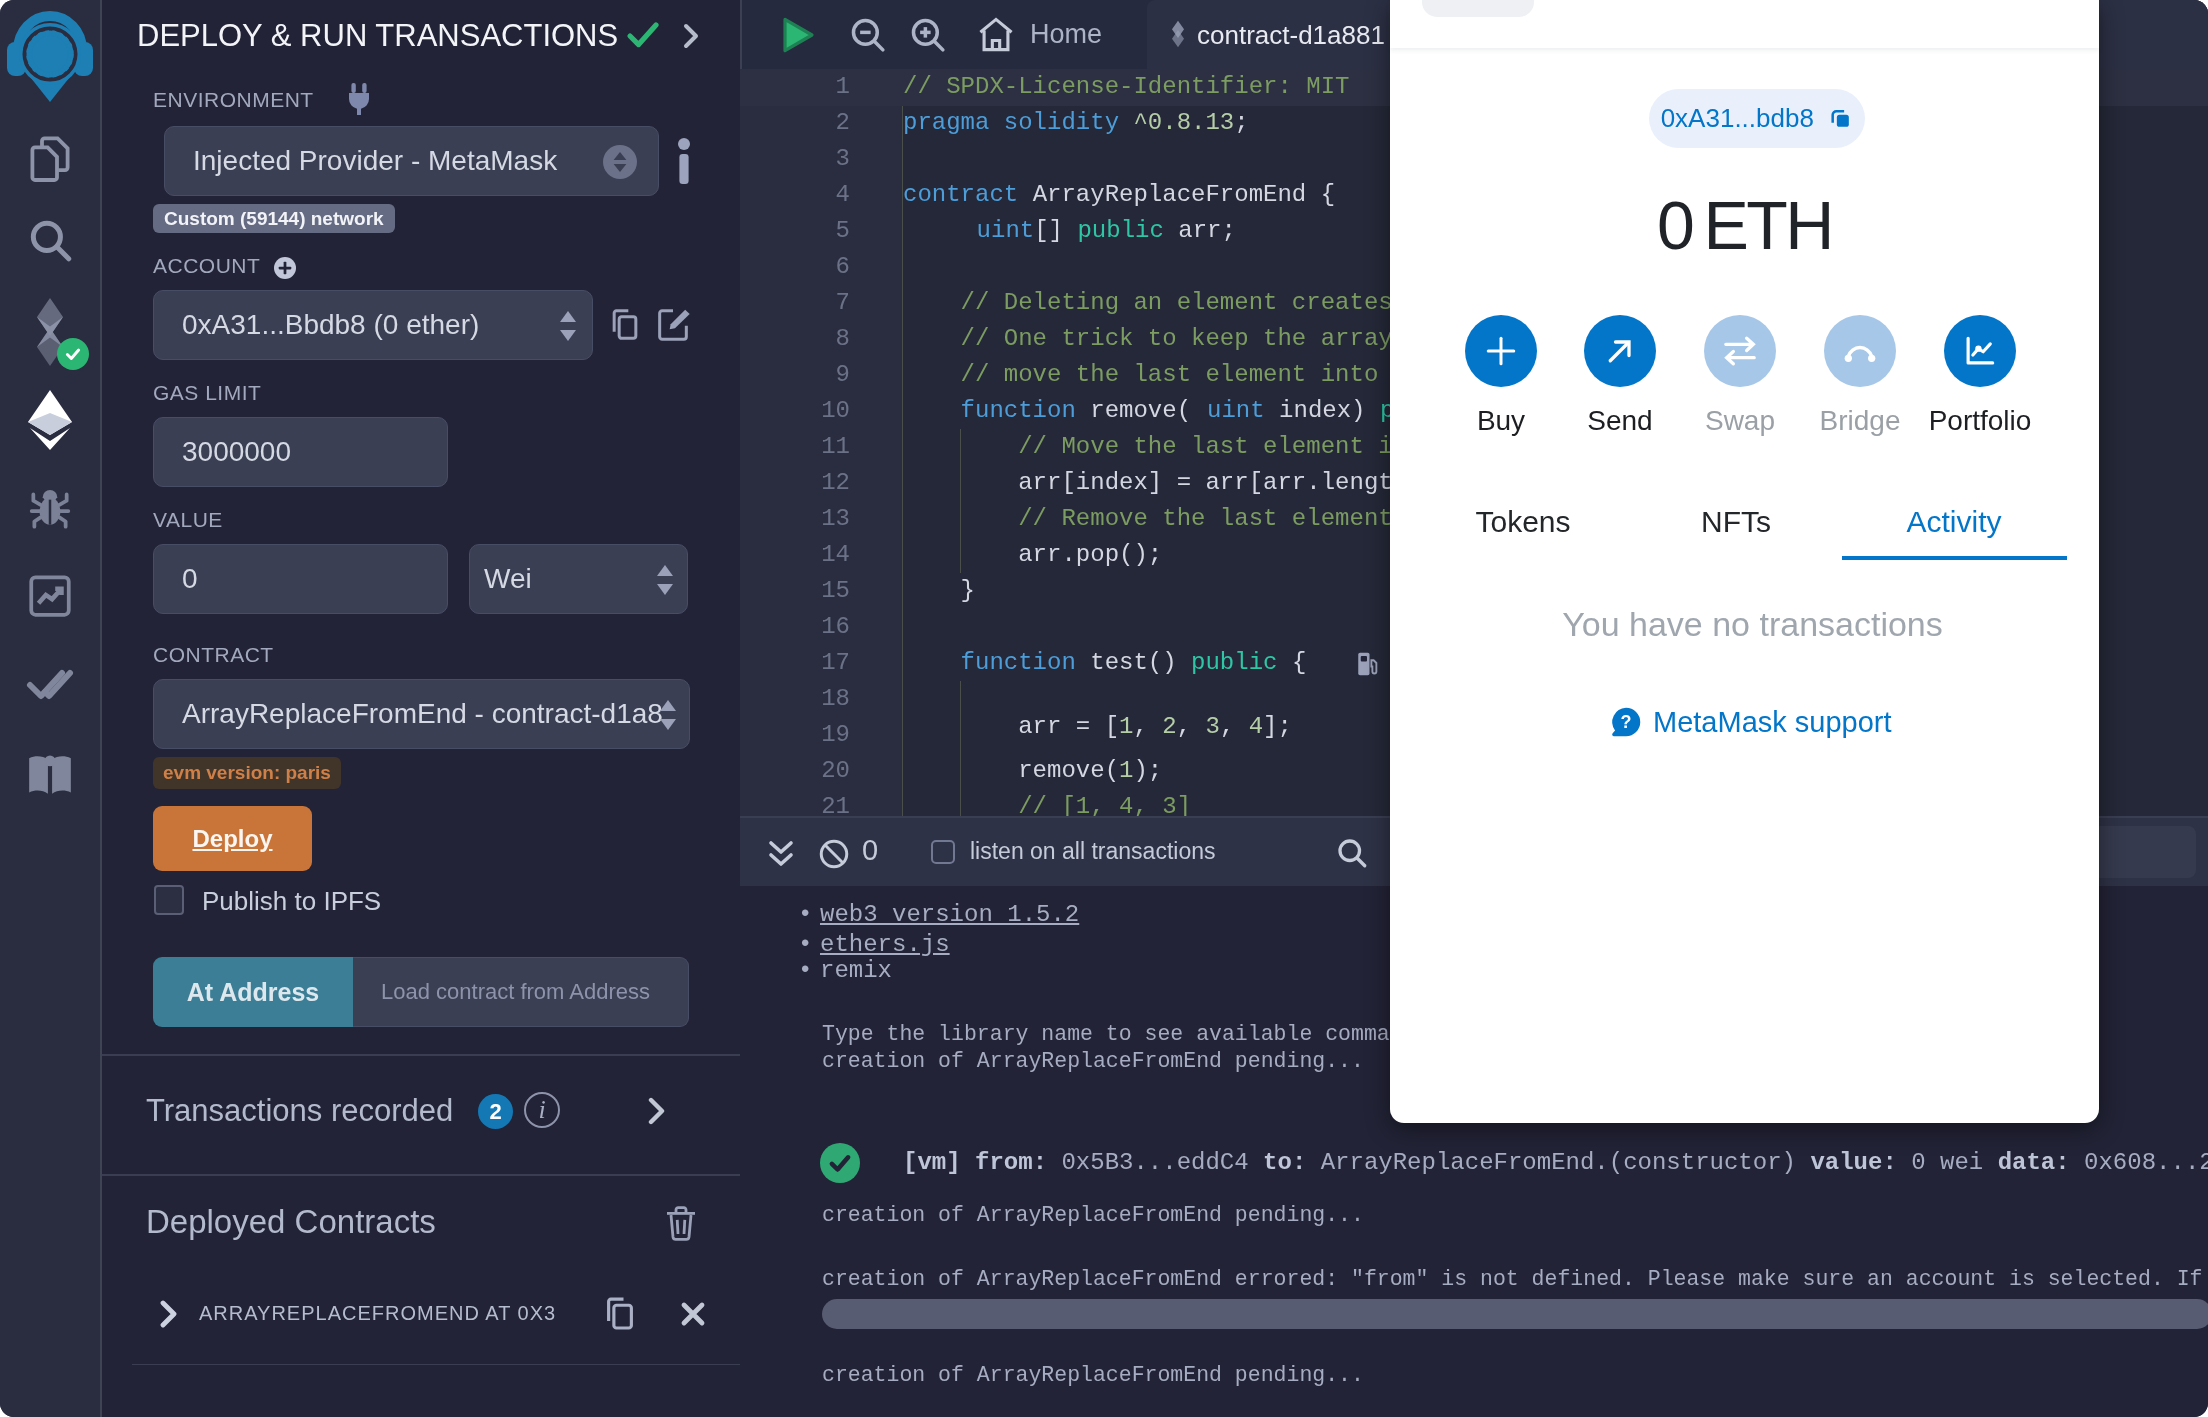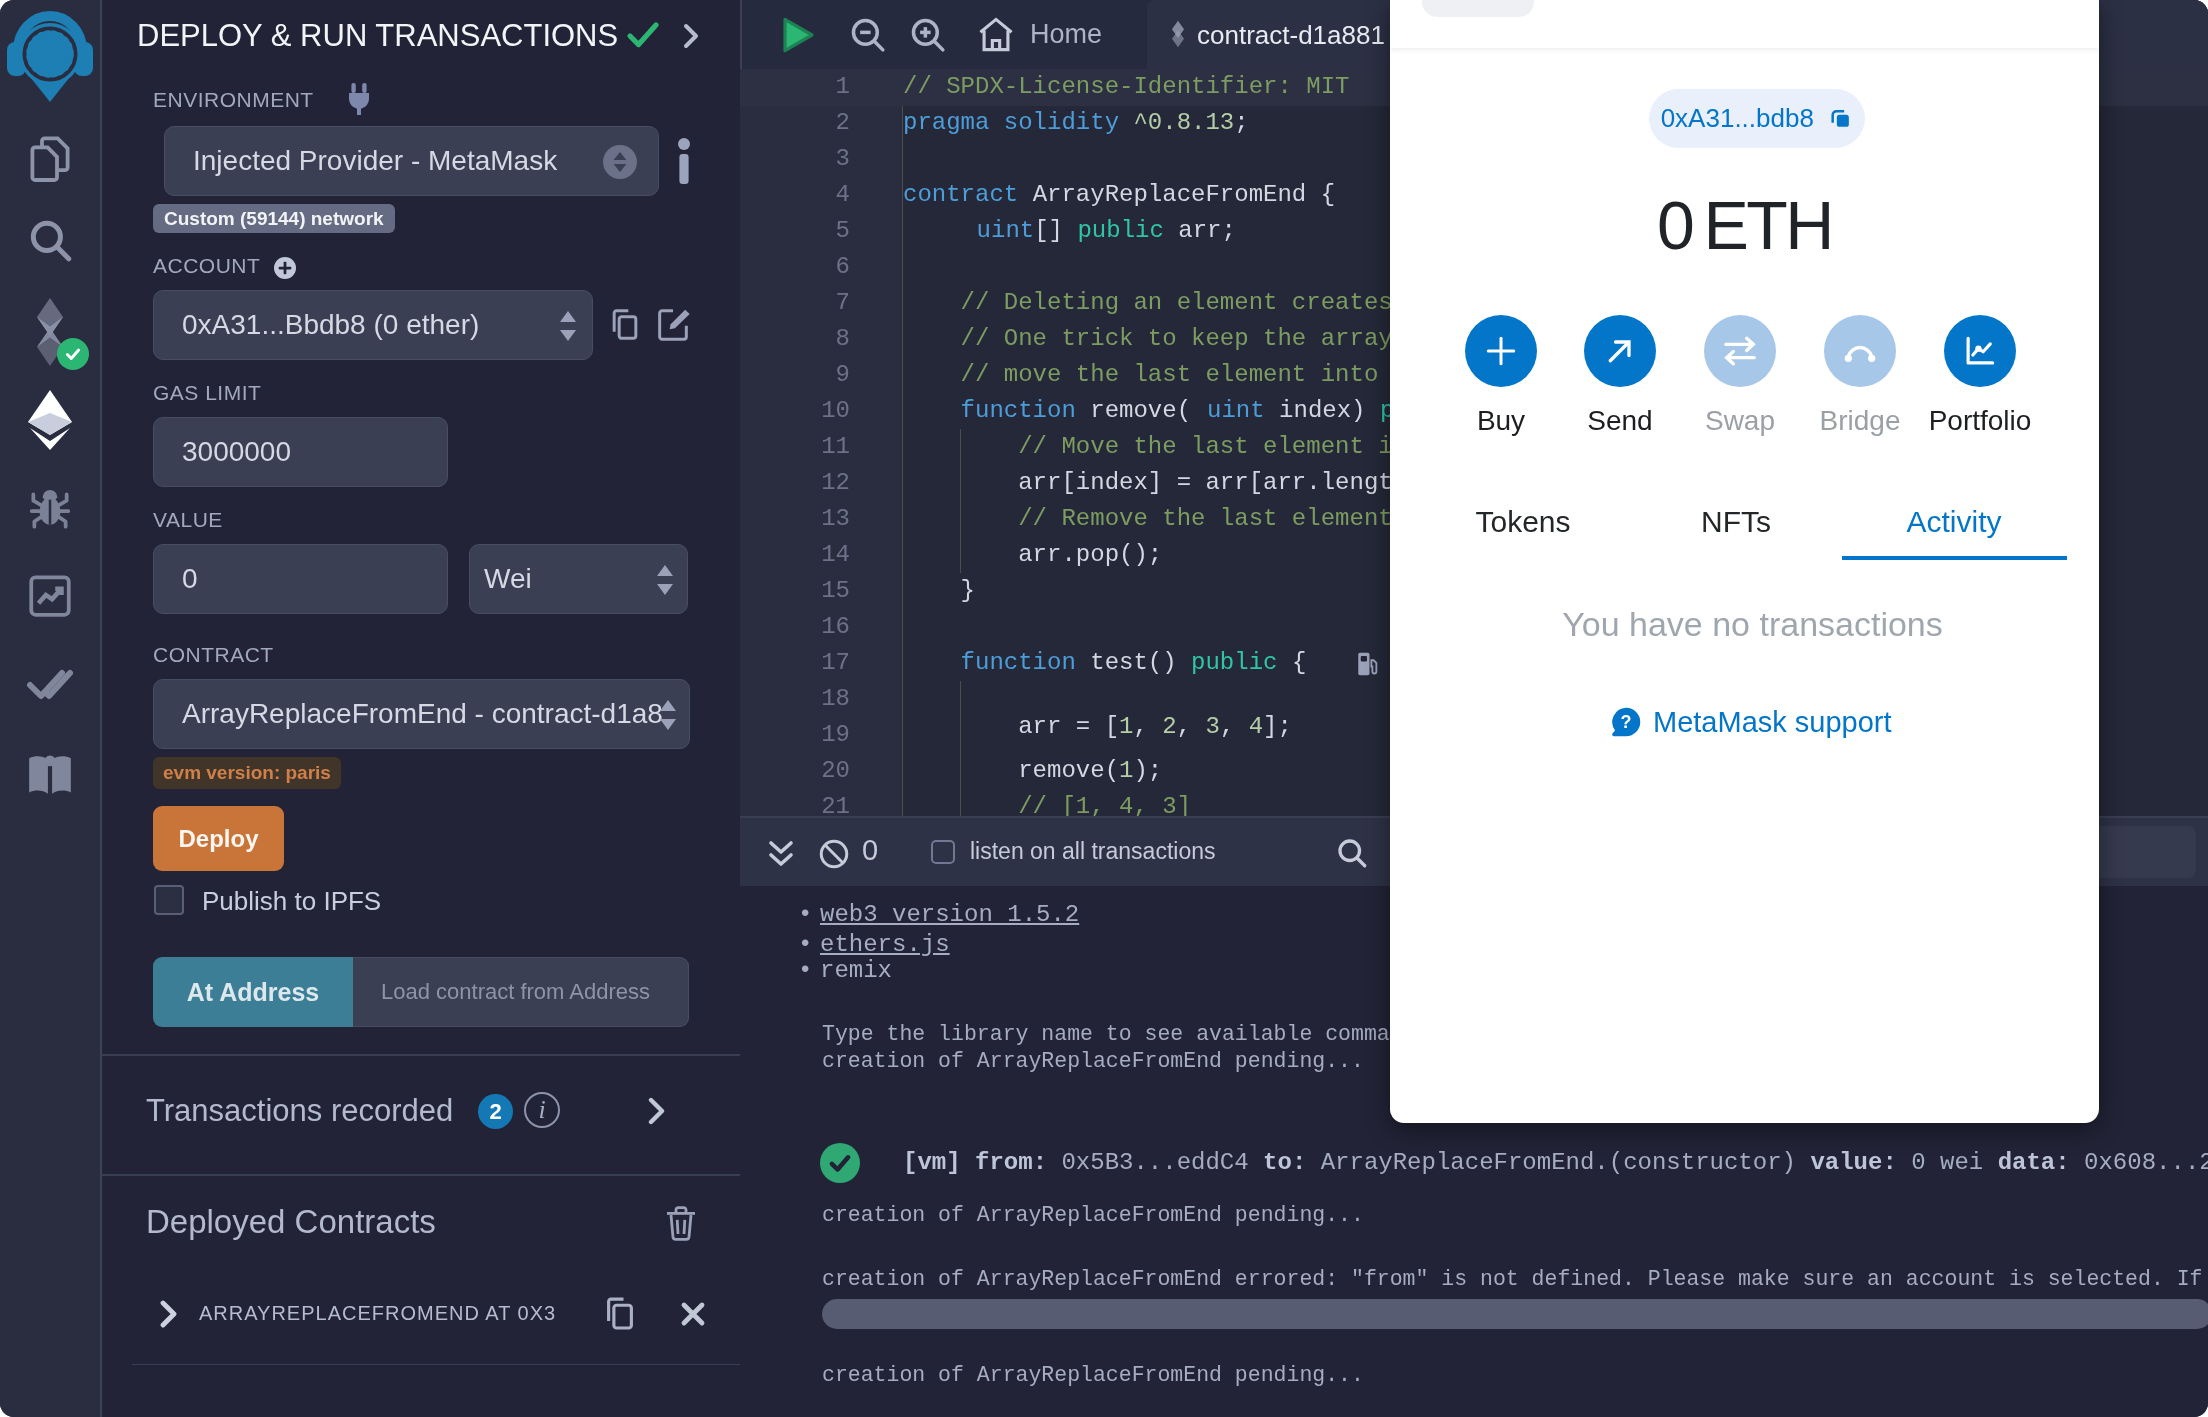--- a/index.html
+++ b/index.html
@@ -208,21 +208,21 @@
     <div class="lbl" style="left:51px; top:643px;">CONTRACT</div>
     <div class="sel" style="left:51px; top:679px; width:537px; height:70px; padding-left:28px; overflow:hidden;">ArrayReplaceFromEnd - contract-d1a8
       <svg class="abs" style="left:505px; top:20px;" width="18" height="30" viewBox="0 0 9 15" fill="#9aa1b8">
           <path d="M4.5 0 L8.5 5.5 H0.5 Z"></path>
           <path d="M4.5 15 L0.5 9.5 H8.5 Z"></path>
         </svg>
     </div>
 
     <div class="abs" style="left:51px; top:757px; height:32px; padding:0 10px; background:#413429; border-radius:6px; display:flex; align-items:center; font-size:19px; font-weight:bold; color:#cf8048;">evm version: paris</div>
 
-    <div class="abs" style="left:51px; top:806px; width:131px; height:65px; background:#c97539; border-radius:9px; display:flex; align-items:center; justify-content:center; font-size:24px; font-weight:bold; color:#fbf6f1;">Deploy</div>
+    <div class="abs" style="left:51px; top:806px; width:159px; height:65px; background:#c97539; border-radius:9px; display:flex; align-items:center; justify-content:center; font-size:24px; font-weight:bold; color:#fbf6f1;text-decoration:underline;">Deploy</div>
 
     <div class="abs" style="left:52px; top:885px; width:30px; height:30px; border:2px solid #5a5f76; border-radius:4px; background:#2c2f42;"></div>
     <div class="abs" style="left:100px; top:886px; font-size:26px; color:#c9cedd;">Publish to IPFS</div>
 
     <div class="abs" style="left:51px; top:957px; width:200px; height:70px; background:#3b7e95; border-radius:9px 0 0 9px; display:flex; align-items:center; justify-content:center; font-size:25px; font-weight:bold; color:#dce8ee;">At Address</div>
     <div class="abs" style="left:251px; top:957px; width:336px; height:70px; background:#3b3f54; border:1px solid #484d66; border-left:none; border-radius:0 9px 9px 0; display:flex; align-items:center; padding-left:28px; font-size:22px; color:#8d93aa; white-space:nowrap;">Load contract from Address</div>
 
     <div class="divline" style="left:0px; top:1054px; width:638px;"></div>
 
     <div class="hdr" style="left:44px; top:1093px;">Transactions recorded</div>

